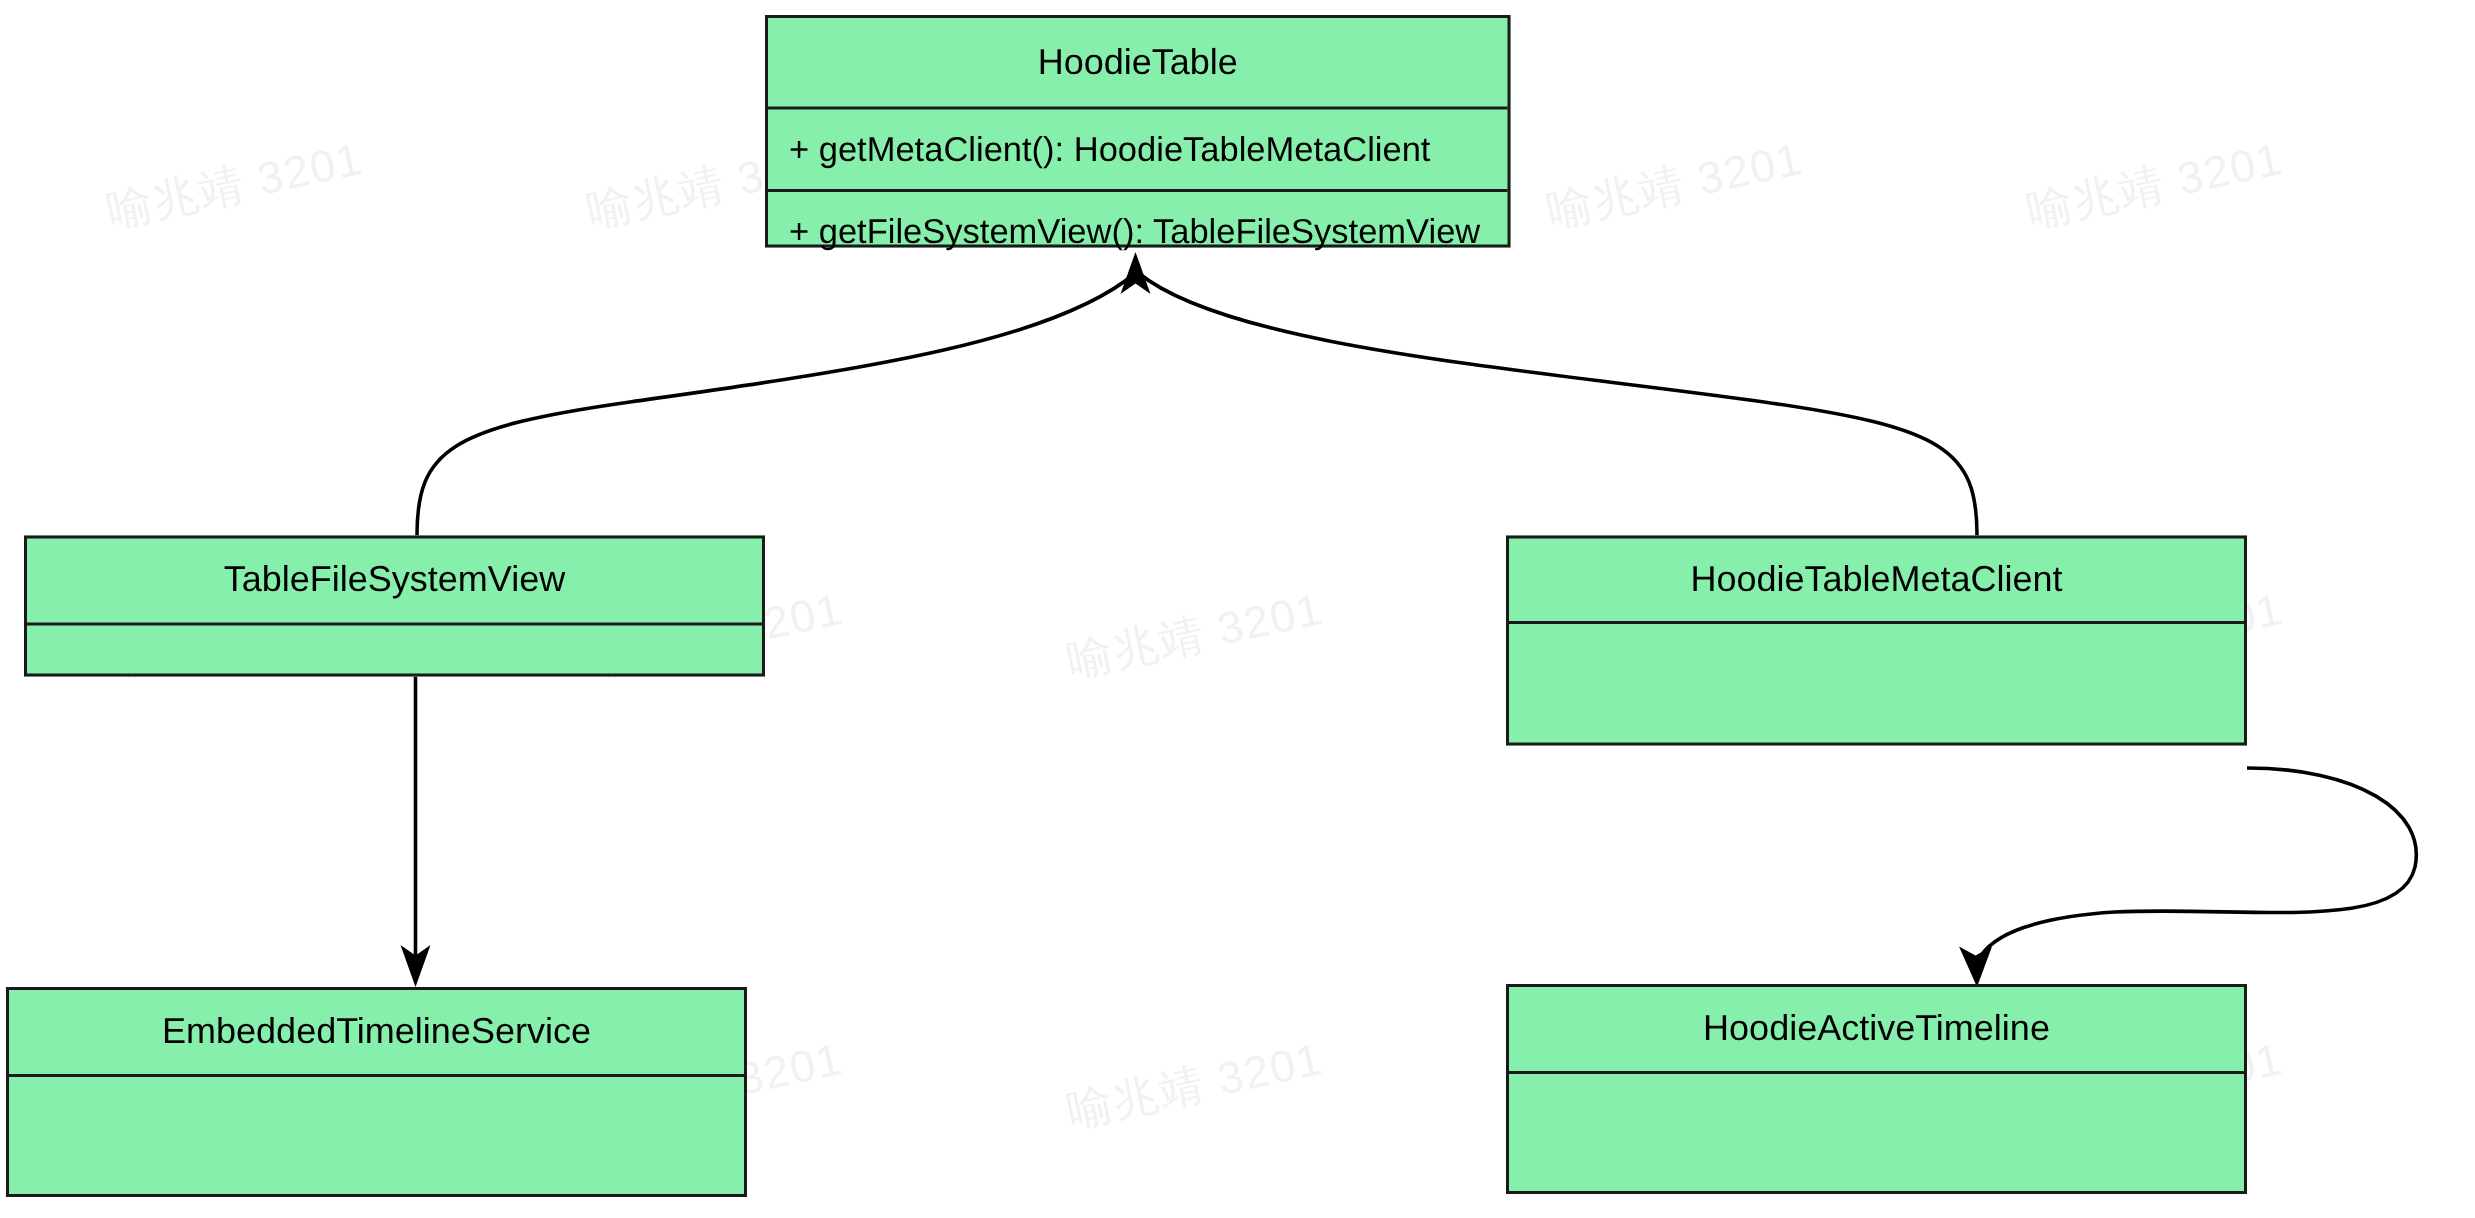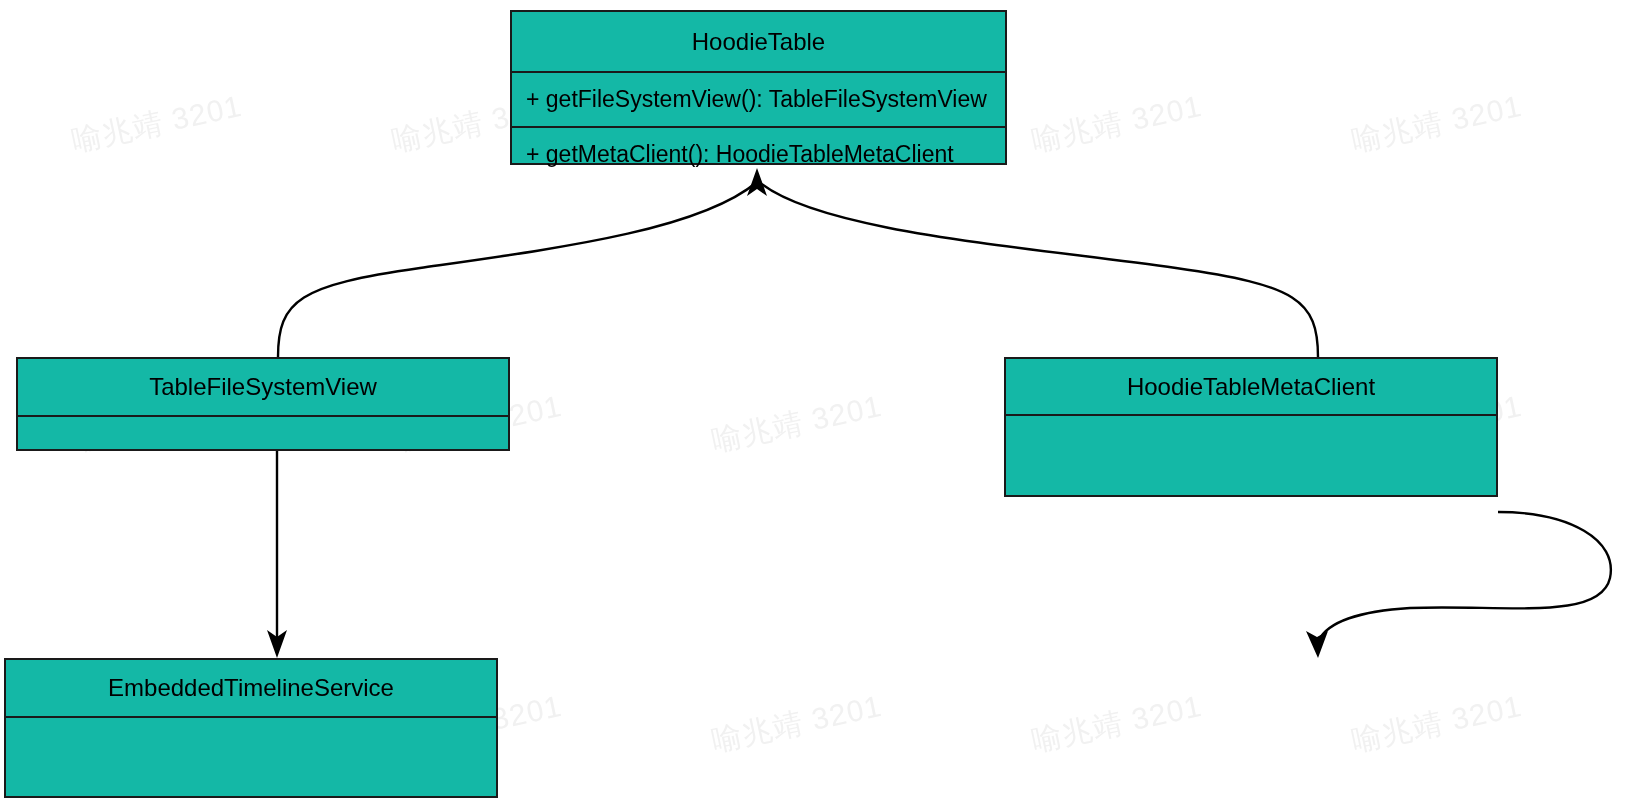--- a/index.html
+++ b/index.html
@@ -56,21 +56,21 @@
   }
   .edge-head {
     fill: #000000;
     stroke: none;
   }
 
   
   .uml-class {
     position: absolute;
     box-sizing: border-box;
-    background: #14b8a6;
+    background: #86efac;
     border: 2.2px solid #1a1a1a;
     z-index: 2;
     display: flex;
     flex-direction: column;
   }
   .uml-title {
     text-align: center;
     font-size: 24px;
     color: #000000;
     padding: 14px 10px 13px 10px;
@@ -153,22 +153,22 @@
 
     <g>
       <path class="edge-path" d="M 1498,512 C 1570,512 1618,540 1610,578 C 1600,622 1500,604 1410,608 C 1360,611 1328,622 1319,640"></path>
       <polygon class="edge-head" points="1318,658 1306,631 1317,637 1328,631"></polygon>
     </g>
   </svg>
 
   <div class="uml-class" id="class-hoodie-table">
     <div class="uml-title">HoodieTable</div>
     <div class="uml-compartment">
+      <div class="uml-member">+ getMetaClient(): HoodieTableMetaClient</div>
       <div class="uml-member">+ getFileSystemView(): TableFileSystemView</div>
-      <div class="uml-member">+ getMetaClient(): HoodieTableMetaClient</div>
     </div>
   </div>
 
   <div class="uml-class" id="class-table-file-system-view">
     <div class="uml-title">TableFileSystemView</div>
     <div class="uml-compartment">
       <div class="uml-empty"></div>
     </div>
   </div>
 
@@ -176,14 +176,20 @@
     <div class="uml-title">HoodieTableMetaClient</div>
   </div>
 
   <div class="uml-class" id="class-embedded-timeline-service">
     <div class="uml-title">EmbeddedTimelineService</div>
     <div class="uml-compartment">
       <div class="uml-empty"></div>
     </div>
   </div>
 
+  <div class="uml-class" id="class-hoodie-active-timeline">
+    <div class="uml-title">HoodieActiveTimeline</div>
+    <div class="uml-compartment">
+      <div class="uml-empty"></div>
+    </div>
+  </div>
 
 </div>
 
 </body></html>

